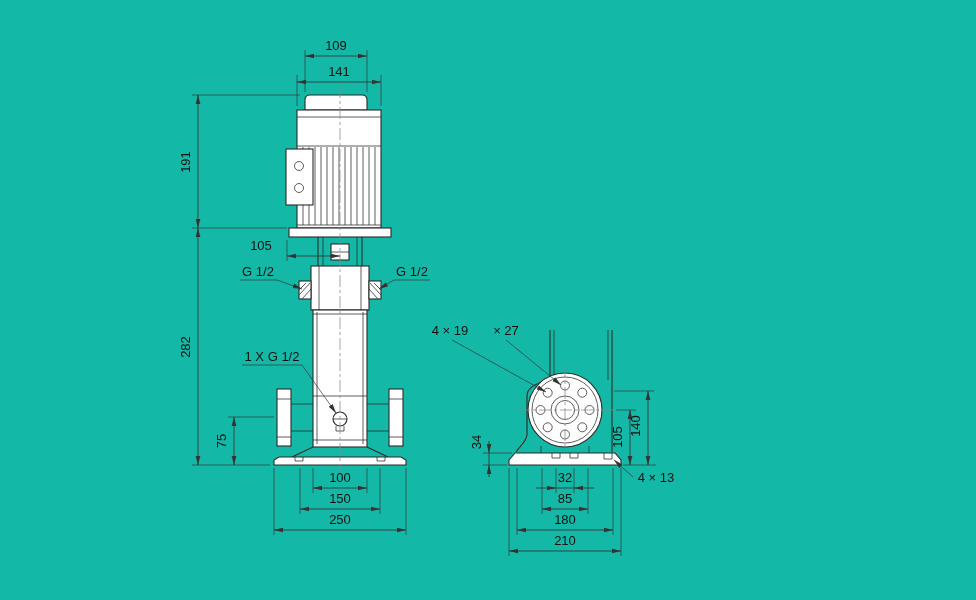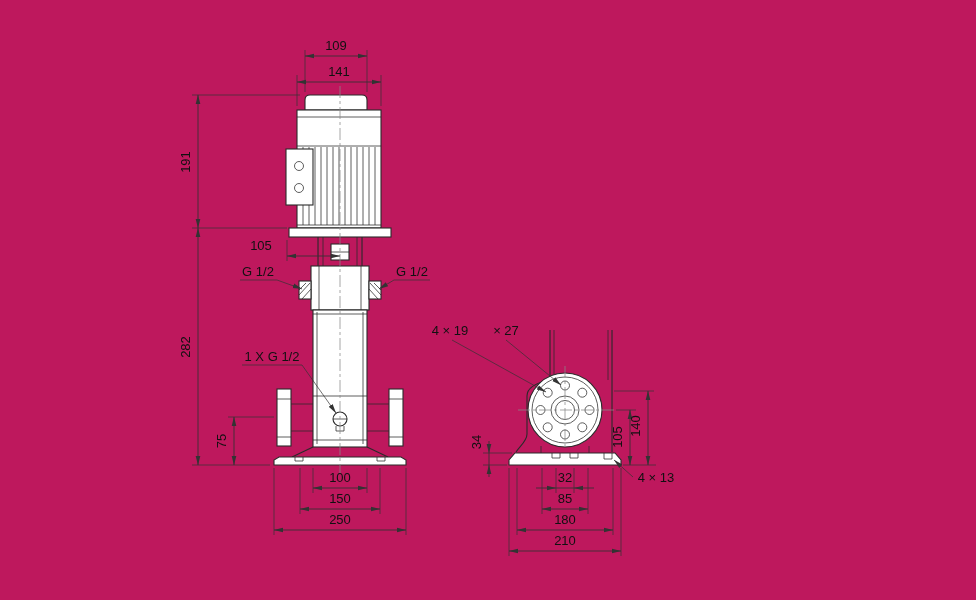--- a/index.html
+++ b/index.html
@@ -1,16 +1,16 @@
 <!DOCTYPE html>
 <html><head>
 <meta charset="utf-8">
 <style>
   html, body { margin: 0; padding: 0; background: #ffffff; }
-  #stage { position: relative; width: 976px; height: 600px; background: #be185d; overflow: hidden; }
+  #stage { position: relative; width: 976px; height: 600px; background: #14b8a6; overflow: hidden; }
   svg text {
     font-family: "Liberation Sans", sans-serif;
     font-size: 13px;
     fill: #111111;
   }
   .o { fill: #ffffff; stroke: #2a2a2a; stroke-width: 1.1; }   
   .s { fill: none; stroke: #2a2a2a; stroke-width: 1.1; }      
   .t { fill: none; stroke: #2a2a2a; stroke-width: 0.75; }     
   .d { fill: none; stroke: #333333; stroke-width: 0.85; }     
   .e { fill: none; stroke: #333333; stroke-width: 0.7; }      

